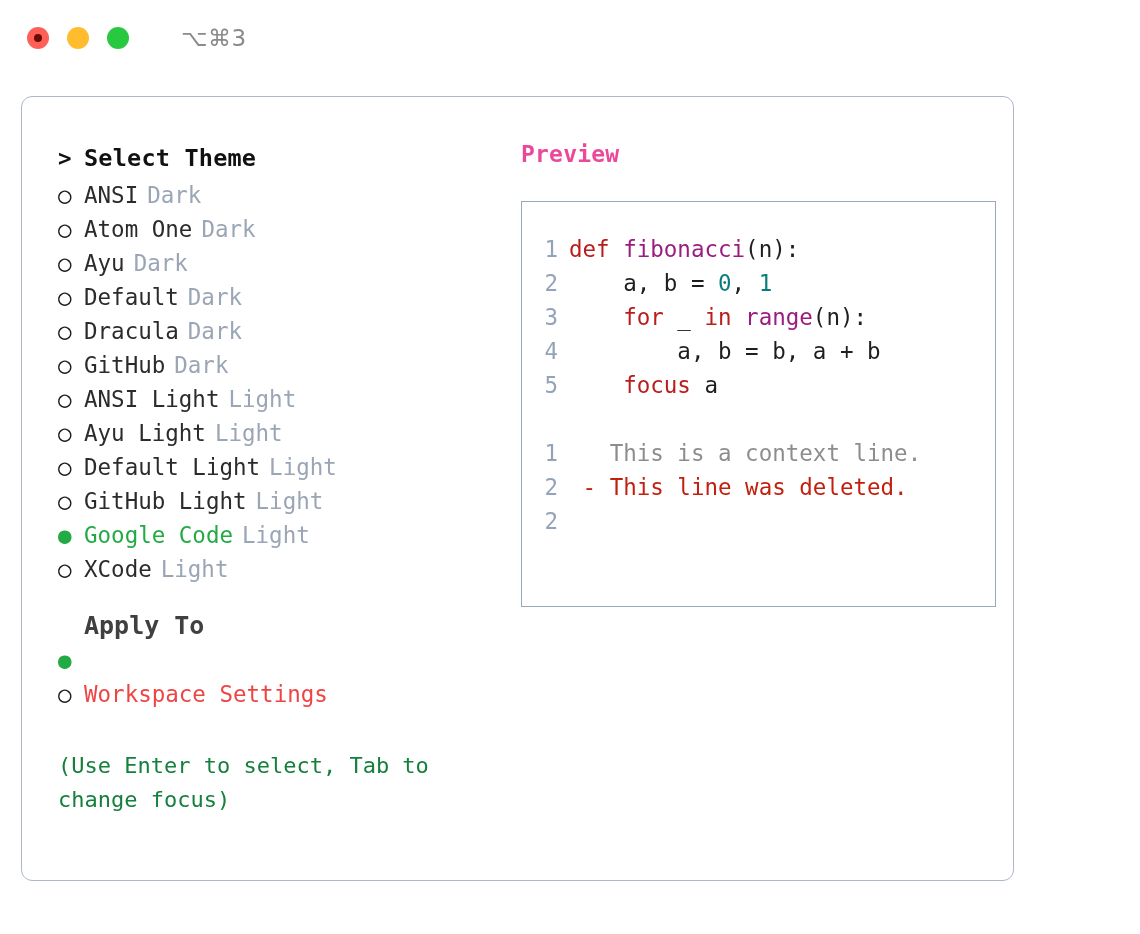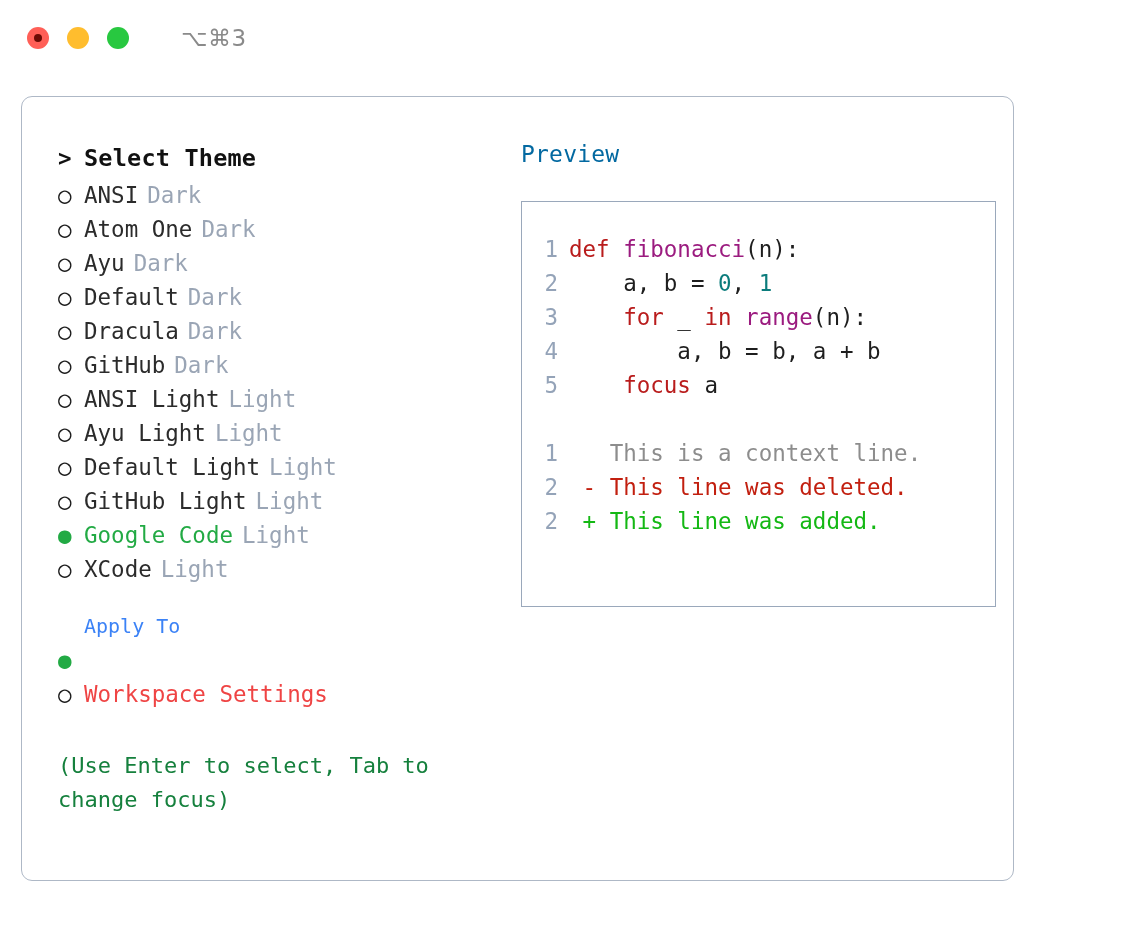--- a/index.html
+++ b/index.html
@@ -102,45 +102,46 @@
   .theme-name { color: #2b2b2b; }
   .theme-name.sel { color: #22aa44; }
   .theme-kind {
     color: #9aa5b5;
     margin-left: 9px;
   }
 
   #apply-block { margin-top: 23px; }
   #apply-to-label {
     padding-left: 26px;
-    font-size: 20px;
-    color: #3b82f6;
+    font-size: 25px;
+    color: #404040;
     height: 34px;
     line-height: 34px;
+    font-weight: bold;
   }
   .apply-name { color: #ef4444; }
   .apply-name.sel { color: #22aa44; }
 
   #hint {
     margin-top: 38px;
     color: #15803d;
     font-size: 22px;
     line-height: 34px;
     width: 404px;
   }
 
   
   #right-col {
     flex: 1;
     padding-left: 20px;
   }
   #preview-title {
     font-size: 23px;
-    font-weight: normal;
-    color: #0369a1;
+    font-weight: bold;
+    color: #ec4899;
     letter-spacing: 0.2px;
     height: 37px;
   }
   #preview-box {
     margin-top: 23px;
     width: 475px;
     height: 406px;
     border: 1.6px solid #9aa8bb;
     background: #ffffff;
     padding: 34px 0 0 0;
@@ -231,20 +232,20 @@
               <div class="code-line"><span class="lineno">1</span><span class="code-text"><span class="tok-kw">def</span><span class="tok-plain"> </span><span class="tok-fn">fibonacci</span><span class="tok-plain">(n):</span></span></div>
               <div class="code-line"><span class="lineno">2</span><span class="code-text"><span class="tok-plain">    a, b = </span><span class="tok-num">0</span><span class="tok-plain">, </span><span class="tok-num">1</span></span></div>
               <div class="code-line"><span class="lineno">3</span><span class="code-text"><span class="tok-plain">    </span><span class="tok-kw">for</span><span class="tok-plain"> _ </span><span class="tok-kw">in</span><span class="tok-plain"> </span><span class="tok-fn">range</span><span class="tok-plain">(n):</span></span></div>
               <div class="code-line"><span class="lineno">4</span><span class="code-text"><span class="tok-plain">        a, b = b, a + b</span></span></div>
               <div class="code-line"><span class="lineno">5</span><span class="code-text"><span class="tok-plain">    </span><span class="tok-kw">focus</span><span class="tok-plain"> a</span></span></div>
             </div>
           <div class="blank-line"></div>
           <div id="diff-block">
               <div class="code-line"><span class="lineno">1</span><span class="diff-ctx">   This is a context line.</span></div>
               <div class="code-line"><span class="lineno">2</span><span class="diff-del"> - This line was deleted.</span></div>
-              <div class="code-line"><span class="lineno">2</span><span class="diff-add"> + This line was added.</span></div>
+              <div class="code-line"><span class="lineno">2</span></div>
             </div>
         </div>
       </div>
 
     </div>
   </div>
 </div>
 
 </body></html>

